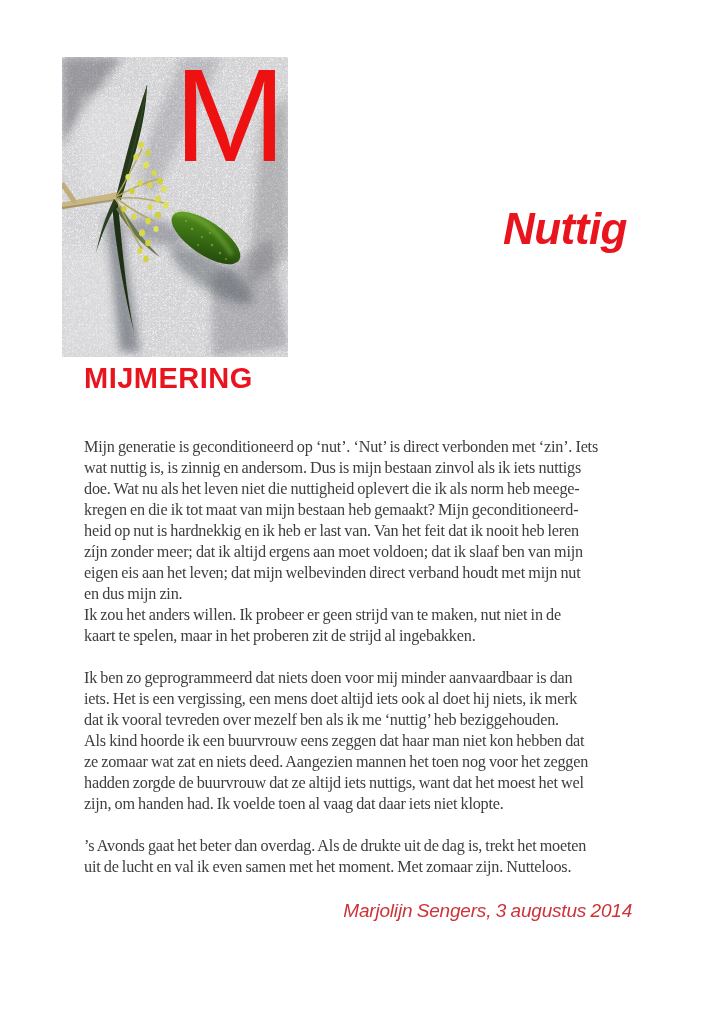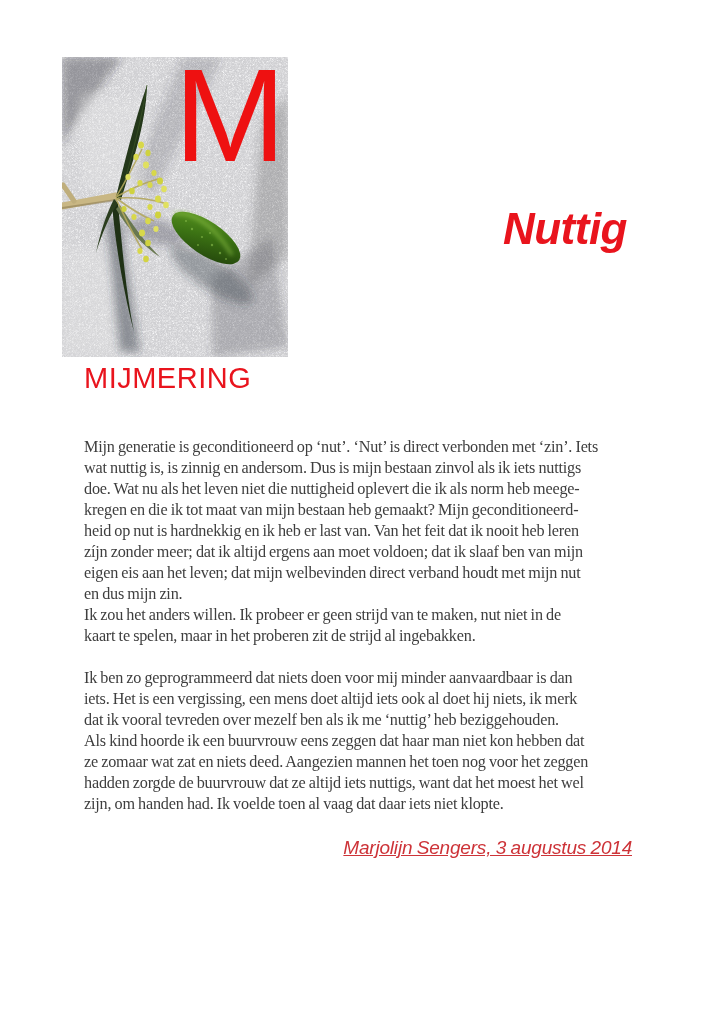--- a/index.html
+++ b/index.html
@@ -38,21 +38,21 @@
     font-style:italic;
     font-weight:600;
     color:var(--accent-red,#e9141d);
     letter-spacing:-0.5px;
   }
   .title{
     position:absolute;
     left:84px;top:364px;
     font-size:29px;
     line-height:1;
-    font-weight:400;
+    font-weight:700;
     letter-spacing:0.5px;
     color:var(--accent-red,#e9141d);
   }
   .body{
     position:absolute;
     left:84px;top:437px;
     width:548px;
     font-family:"Liberation Serif",serif;
     font-size:16.2px;
     line-height:21px;
@@ -66,21 +66,20 @@
   }
   .signature{
     font-family:"Liberation Sans",sans-serif;
     font-size:19px;
     line-height:24px;
     font-style:italic;
     color:var(--signature-red,#cd3338);
     text-align:right;
     margin-top:11px;
     letter-spacing:-0.2px;
-    text-decoration:underline;
   }
 </style>
 </head>
 <body>
 
 <div class="page">
 
   <div class="photo">
     <svg viewBox="0 0 226 300" width="226" height="300" aria-hidden="true">
       <defs>
@@ -206,16 +205,18 @@
 en dus mijn zin.
 Ik zou het anders willen. Ik probeer er geen strijd van te maken, nut niet in de
 kaart te spelen, maar in het proberen zit de strijd al ingebakken.</p>
     <p>Ik ben zo geprogrammeerd dat niets doen voor mij minder aanvaardbaar is dan
 iets. Het is een vergissing, een mens doet altijd iets ook al doet hij niets, ik merk
 dat ik vooral tevreden over mezelf ben als ik me ‘nuttig’ heb beziggehouden.
 Als kind hoorde ik een buurvrouw eens zeggen dat haar man niet kon hebben dat
 ze zomaar wat zat en niets deed. Aangezien mannen het toen nog voor het zeggen
 hadden zorgde de buurvrouw dat ze altijd iets nuttigs, want dat het moest het wel
 zijn, om handen had. Ik voelde toen al vaag dat daar iets niet klopte.</p>
+    <p>’s Avonds gaat het beter dan overdag. Als de drukte uit de dag is, trekt het moeten
+uit de lucht en val ik even samen met het moment. Met zomaar zijn. Nutteloos.</p>
     <div class="signature">Marjolijn Sengers, 3 augustus 2014</div>
   </div>
 
 </div>
 
 </body></html>

